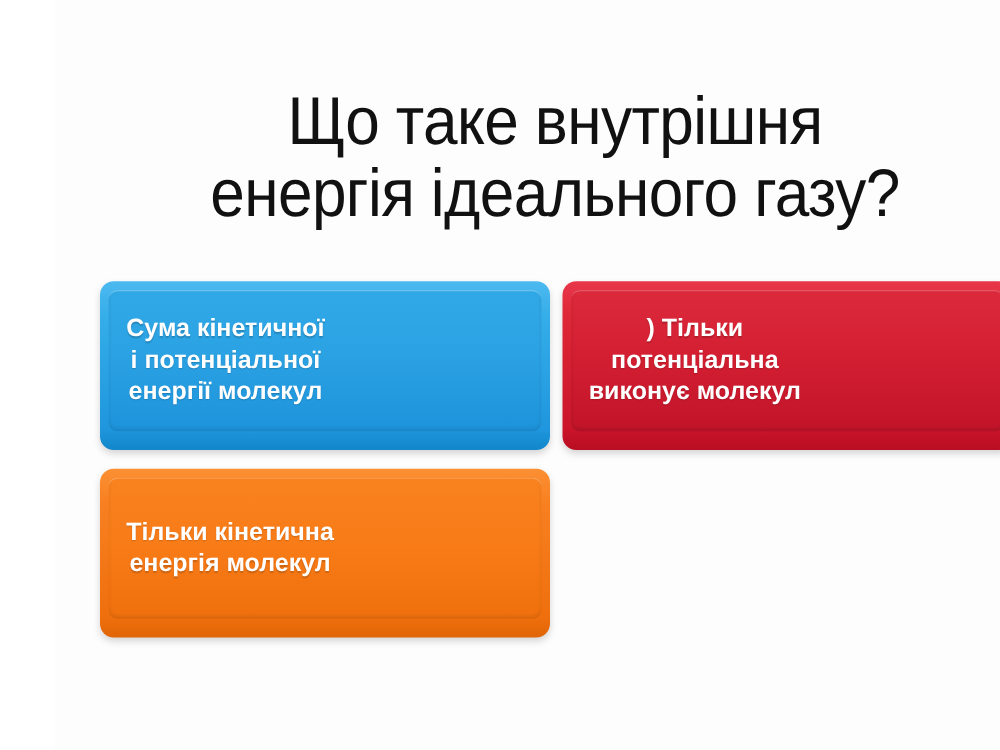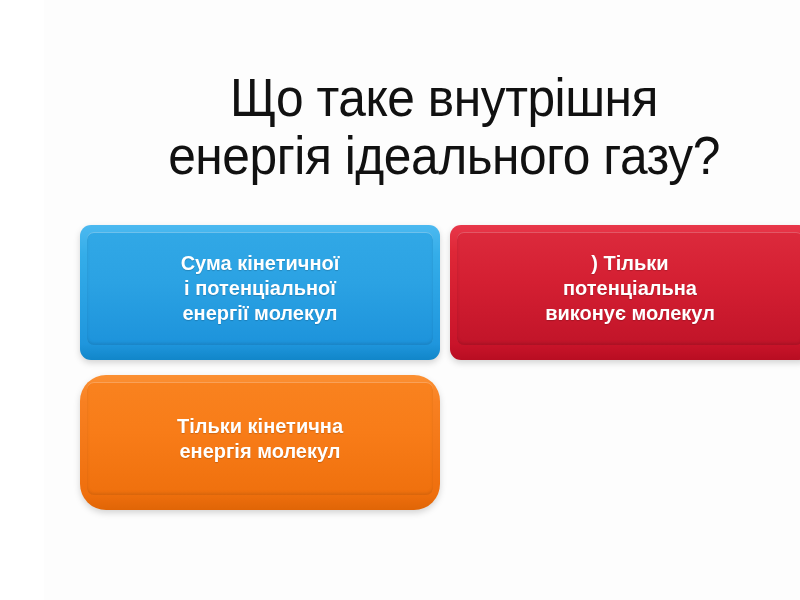--- a/index.html
+++ b/index.html
@@ -63,21 +63,20 @@
   }
 
   .answer-card .card-inner {
     position: relative;
     width: 100%;
     height: 100%;
     border-radius: 7px;
     box-sizing: border-box;
     display: flex;
     align-items: center;
-    justify-content: center;
     padding: 4px 14px;
   }
 
   .answer-label {
     color: #ffffff;
     font-family: "Liberation Sans", sans-serif;
     font-size: 20px;
     font-weight: bold;
     line-height: 25px;
     text-align: center;
@@ -101,21 +100,20 @@
   }
   .card-red .card-inner {
     background: linear-gradient(180deg, #dc2a3c 0%, #d41f32 45%, #c11429 100%);
     box-shadow: inset 0 1px 0 rgba(255,255,255,0.22),
                 inset 0 -2px 3px rgba(0,0,0,0.12);
   }
 
   
   .card-orange {
     background: linear-gradient(180deg, #fb9033 0%, #f88021 20%, #ef6f0d 88%, #e06506 100%);
-    border-radius: 26px;
   }
   .card-orange .card-inner {
     background: linear-gradient(180deg, #f9821f 0%, #f87c18 45%, #ef700d 100%);
     box-shadow: inset 0 1px 0 rgba(255,255,255,0.26),
                 inset 0 -2px 3px rgba(0,0,0,0.10);
   }
 
   
   .card-green {
     background: linear-gradient(180deg, #35945c 0%, #2a8a52 20%, #1d7a42 88%, #15703a 100%);

